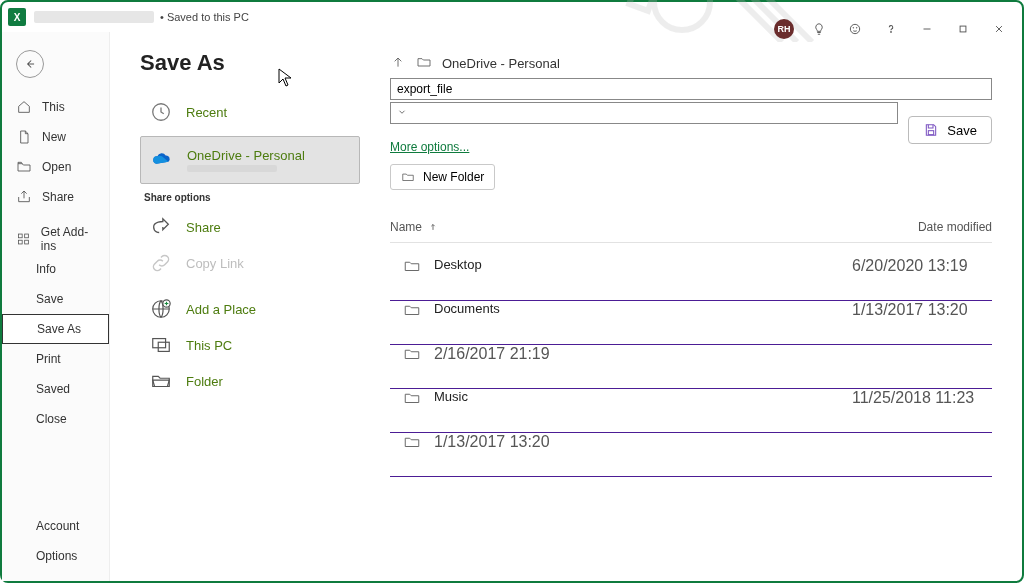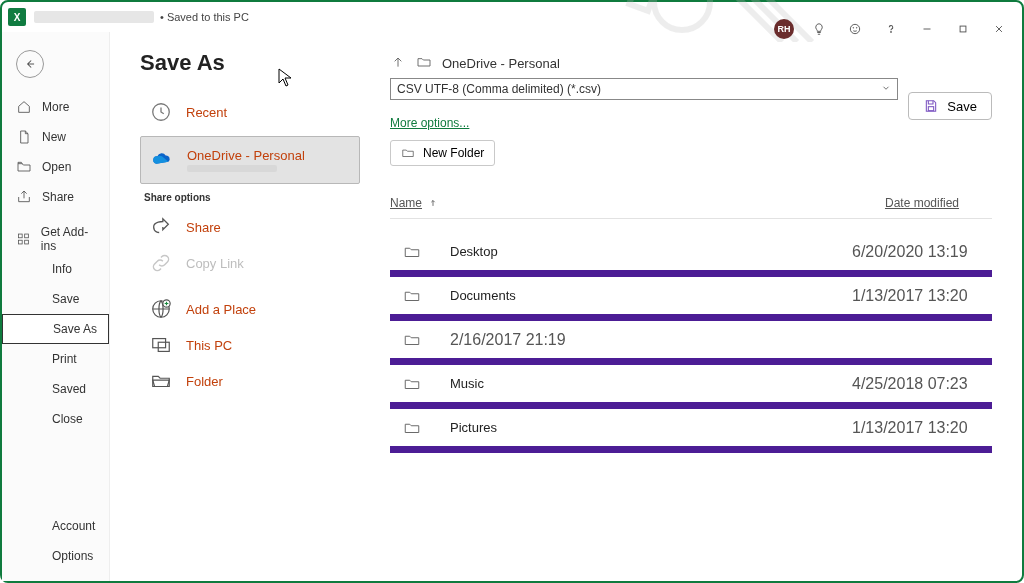--- a/index.html
+++ b/index.html
@@ -67,37 +67,37 @@
     margin: 8px 0 14px 14px;
     display: flex; align-items: center; justify-content: center;
   }
   .nav-item {
     display: flex; align-items: center;
     height: 30px; padding: 0 10px 0 14px;
     font-size: 12px; color: #333; gap: 10px;
     cursor: pointer;
   }
   .nav-item svg { width: 16px; height: 16px; stroke:#555; fill:none; stroke-width:1.3;}
-  .nav-item.indent { padding-left: 50px; }
+  .nav-item.indent { padding-left: 34px; }
   .nav-item.selected {
     border: 1px solid #333;
     background: #fff;
   }
   .leftnav .spacer { flex: 1; }
   .leftnav .gap { height: 12px; }
   
   .content {
     flex: 1; display: flex; padding: 18px 30px 10px 30px; gap: 30px; min-width:0;
   }
   .col-left { width: 220px; }
   .page-title { font-size: 22px; font-weight: 600; color: #222; margin-bottom: 18px; }
   .loc-item {
     display: flex; align-items: center; gap: 14px;
     height: 36px; padding: 0 10px;
-    font-size: 13px; color: #c2410c;
+    font-size: 13px; color: #4d7c0f;
     cursor: pointer; border-radius: 2px;
   }
   .loc-item.big { height: 48px; }
   .loc-item.selected {
     background: #e3e3e3; border: 1px solid #b8b8b8;
   }
   .loc-item.disabled { color: #bdbdbd; }
   .loc-icon { width: 22px; height: 22px; display:flex; align-items:center; justify-content:center;}
   .loc-icon svg { width:22px; height:22px; }
   .loc-text { display:flex; flex-direction:column; line-height:1.2;}
@@ -129,28 +129,28 @@
   }
   .save-btn svg{ width:16px; height:16px;}
   .more-opts { font-size:12px; color:#0f7b3e; text-decoration:underline; margin:16px 0 10px 0; display:inline-block;}
   .newfolder-btn {
     height:26px; padding:0 10px; border:1px solid #c9c9c9; border-radius:3px;
     display:inline-flex; align-items:center; gap:8px; font-size:12px; background:#fff;text-align:right;
   }
   .newfolder-btn svg{width:14px;height:14px;stroke:#555;fill:none;stroke-width:1.3;}
   .table-head {
     display:flex; align-items:center; margin-top:30px;
-    font-size:12px; color:#555; border-bottom:1px solid #e2e2e2; padding-bottom:8px;text-decoration:underline;
+    font-size:12px; color:#555; border-bottom:1px solid #e2e2e2; padding-bottom:8px;
   }
   .table-head .th-name{ flex:1; display:flex; align-items:center; gap:6px;}
-  .table-head .th-date{ width:140px; text-align:center;}
+  .table-head .th-date{ width:140px; text-align:right;}
   .folder-list{ margin-top:14px;}
   .folder-row{
-    display:flex; align-items:center; height:44px;
-    border-bottom:7px solid #4c1d95; font-size:13px; color:#222;gap:16px;
+    display:flex; height:44px;
+    border-bottom:1px solid #4c1d95; font-size:13px; color:#222;
   }
   .folder-row .ficon{ width:44px; display:flex; justify-content:center;}
   .folder-row .ficon svg{ width:22px; height:18px; stroke:#666; fill:none; stroke-width:1.3;}
   .folder-row .fname{ flex:1; }
   .folder-row .fdate{ width:140px; font-size:16px; color:#555;}
   .cursor {
     position:absolute; left:276px; top:66px; pointer-events:none;
   }
 </style>
 </head>
@@ -217,21 +217,21 @@
     <div class="leftnav">
       <div class="back-btn">
         <svg width="14" height="14" viewBox="0 0 24 24" fill="none" stroke="#555" stroke-width="1.8">
             <path d="M14 6l-6 6 6 6M8 12h11"></path>
           </svg>
       </div>
       <div class="nav-item">
         <svg viewBox="0 0 24 24">
             <path d="M4 11l8-7 8 7v9H4z"></path>
           </svg>
-        <span>More</span>
+        <span>This</span>
       </div>
       <div class="nav-item">
         <svg viewBox="0 0 24 24">
             <path d="M7 3h7l4 4v14H7z"></path>
             <path d="M14 3v4h4"></path>
           </svg>
         <span>New</span>
       </div>
       <div class="nav-item">
         <svg viewBox="0 0 24 24">
@@ -368,24 +368,24 @@
         <div class="path-row">
           <span><svg viewBox="0 0 24 24">
                 <path d="M12 19V6"></path>
                 <path d="M7 11l5-5 5 5"></path>
               </svg></span>
           <span><svg viewBox="0 0 24 24">
                 <path d="M3 7h6l2 2h10v9H3z"></path>
               </svg></span>
           <span>OneDrive - Personal</span>
         </div>
+        <input class="filename-input" value="export_file" style="">
         <div class="filetype-row">
           <div style="flex:1;">
             <div class="filetype-select">
-              <span>CSV UTF-8 (Comma delimited) (*.csv)</span>
               <span><svg width="10" height="10" viewBox="0 0 24 24" fill="none" stroke="#555" stroke-width="2">
                     <path d="M6 9l6 6 6-6"></path>
                   </svg></span>
             </div>
             <a class="more-opts">More options...</a>
             <div>
               <button class="newfolder-btn">
                 <svg viewBox="0 0 24 24">
                     <path d="M3 7h6l2 2h10v9H3z"></path>
                   </svg>
@@ -441,29 +441,28 @@
               </span>
               <span class="fdate">2/16/2017 21:19</span>
             </div>
             <div class="folder-row">
               <span class="ficon">
                 <svg viewBox="0 0 24 24">
                   <path d="M3 7h6l2 2h10v9H3z"></path>
                 </svg>
               </span>
               <span class="fname">Music</span>
-              <span class="fdate">4/25/2018 07:23</span>
+              <span class="fdate">11/25/2018 11:23</span>
             </div>
             <div class="folder-row">
               <span class="ficon">
                 <svg viewBox="0 0 24 24">
                   <path d="M3 7h6l2 2h10v9H3z"></path>
                 </svg>
               </span>
-              <span class="fname">Pictures</span>
               <span class="fdate">1/13/2017 13:20</span>
             </div>
           </div>
       </div>
     </div>
   </div>
 
   <svg class="cursor" width="16" height="20" viewBox="0 0 16 20">
     <path d="M1 1l0 14 4-4 3 7 2-1-3-7 6 0z" fill="#fff" stroke="#000" stroke-width="1"></path>
   </svg>

